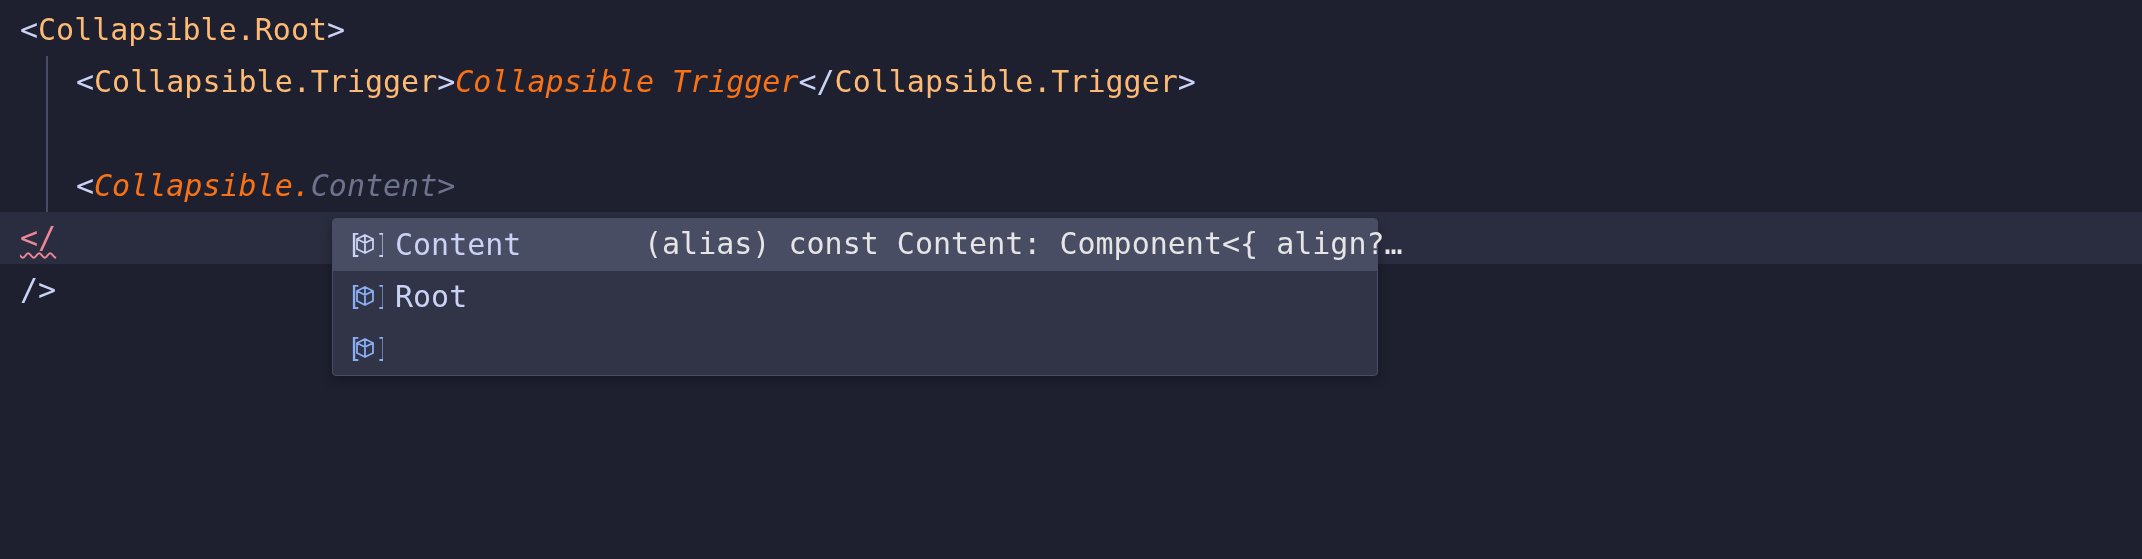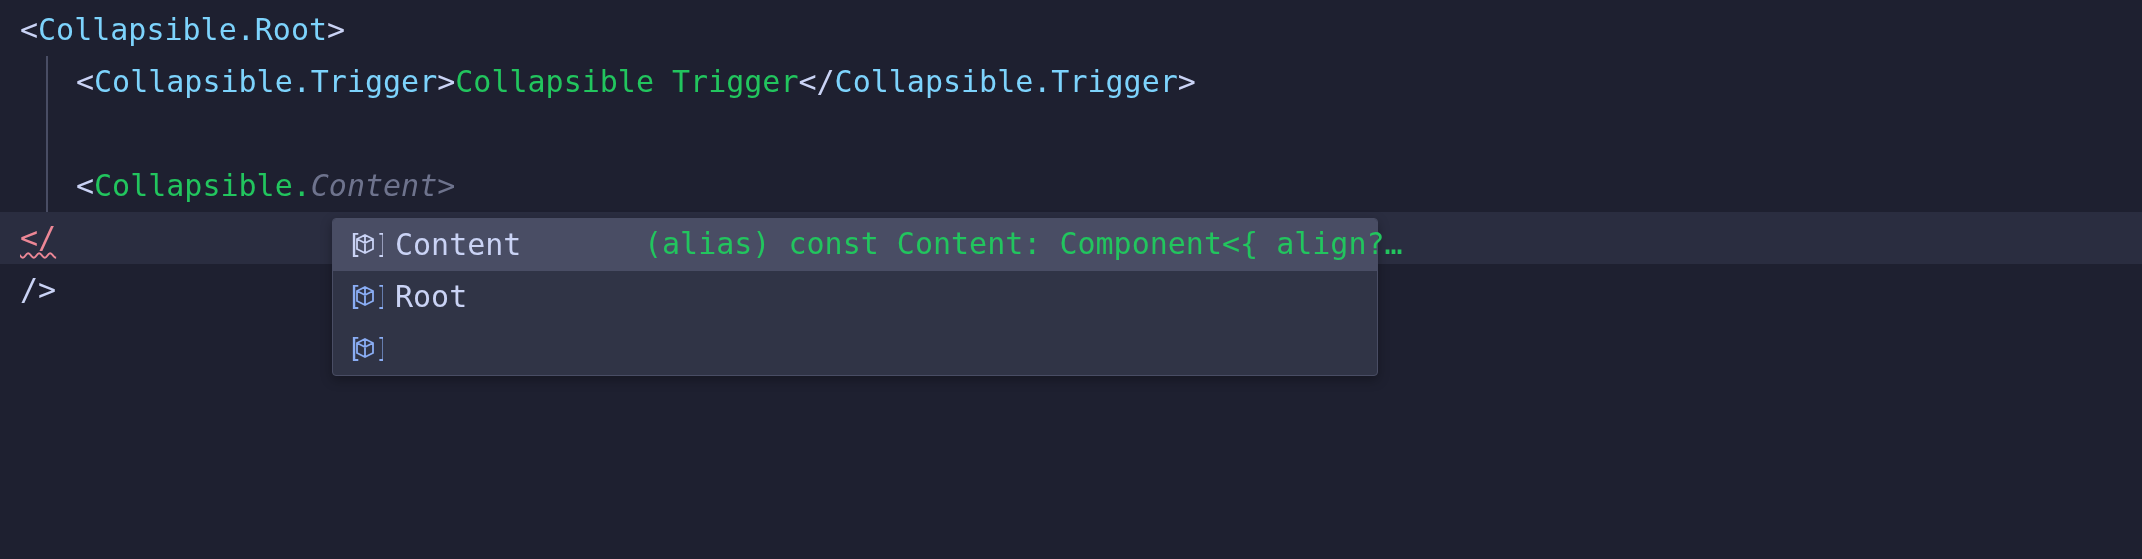--- a/index.html
+++ b/index.html
@@ -30,23 +30,23 @@
   }
   .indent-guide {
     position: absolute;
     left: 46px;
     top: 56px;
     width: 2px;
     height: 156px;
     background: #494d64;
   }
   .punct { color: #cad3f5; }
-  .component { color: #7dd3fc; }
+  .component { color: #fdba74; }
   .ghost { color: #6e738d; font-style: italic; }
-  .text { color: #22c55e; }
+  .text { color: #f97316; font-style: italic; }
   .error-bracket { color: #ed8796; }
   .error-squiggle {
     text-decoration: underline wavy #ed8796;
     text-decoration-thickness: 2px;
     text-underline-offset: 4px;
   }
   .indent { display: inline-block; }
   .indent-1 { width: 56px; }
 
   .popup {
@@ -85,21 +85,21 @@
   }
 
   .hint-box {
     position: absolute;
     left: 630px;
     top: 222px;
     height: 44px;
     display: flex;
     align-items: center;
     padding: 0 14px;
-    color: #22c55e;
+    color: #e5e5e5;
     font-size: 30px;
     white-space: pre;
   }
 </style>
 </head>
 <body>
 
 <div class="editor">
   <div class="indent-guide"></div>
 

